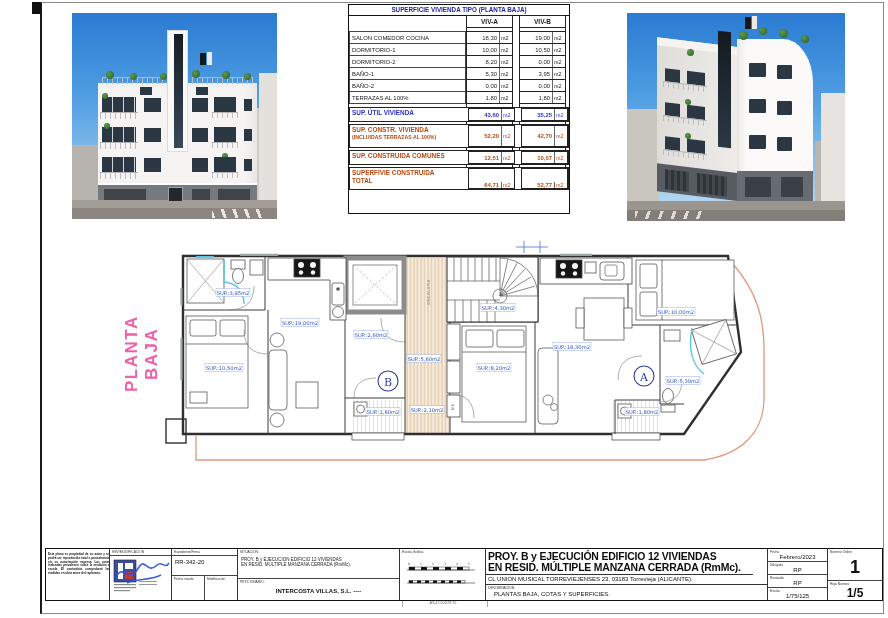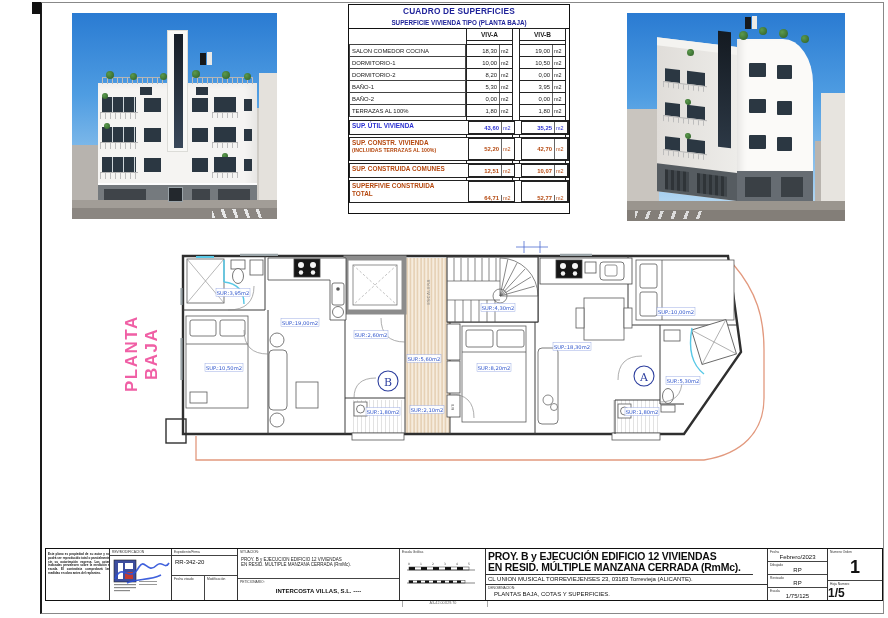--- a/index.html
+++ b/index.html
@@ -85,21 +85,21 @@
     padding-left:2px;white-space:nowrap;transform-origin:0 0}
   .main-denom{height:15px;position:relative}
   .denom-val{position:absolute;left:8px;top:6px;font-size:6px}
   .fec-row{height:13px;border-bottom:1px solid #444;position:relative}
   .fec-row:last-child{border-bottom:none}
   .fec-val{position:absolute;left:0;right:0;top:5px;text-align:center;font-size:6px}
   .ord-top{height:32px;border-bottom:1px solid #444;position:relative}
   .ord-one{position:absolute;left:0;right:0;top:8px;text-align:center;
     font-size:18px;font-weight:bold}
   .ord-bot{height:19px;position:relative}
-  .ord-hoja{position:absolute;left:0;right:0;top:5px;text-align:left;
+  .ord-hoja{position:absolute;left:0;right:0;top:5px;text-align:center;
     font-size:12px;font-weight:bold}
 
   .format-label{position:absolute;left:45px;top:601px;width:796px;text-align:center;
     font-size:6px;color:#666;transform:scale(.62);transform-origin:50% 0}
   .fmt-tick{position:absolute;top:601px;width:1px;height:6px;background:#aaa}
 </style>
 </head>
 <body>
 
 <div class="sheet-frame"></div>
@@ -213,21 +213,20 @@
   <div class="abs" style="left:125px;top:3px;width:5px;height:13px;background:#eceae6"></div>
   <div class="plant" style="left:112px;top:18px;width:9px;height:9px"></div>
   <div class="plant" style="left:132px;top:14px;width:8px;height:8px"></div>
   <div class="plant" style="left:152px;top:16px;width:9px;height:9px"></div>
   <div class="plant" style="left:174px;top:22px;width:8px;height:8px"></div>
   <div class="plant" style="left:60px;top:36px;width:7px;height:7px"></div>
 </div>
 
 <div class="areas-table">
   <div class="at-titlebox">
-    <div class="at-title">CUADRO DE SUPERFICIES</div>
     <div class="at-sub">SUPERFICIE VIVIENDA TIPO  (PLANTA BAJA)</div>
   </div>
   <div class="at-row">
     <div class="at-label nolb"></div>
     <div class="vhead">VIV-A</div>
     <div class="gapc"></div>
     <div class="vhead">VIV-B</div>
   </div>
   <div class="at-row h5">
     <div class="at-label nolb"></div>

